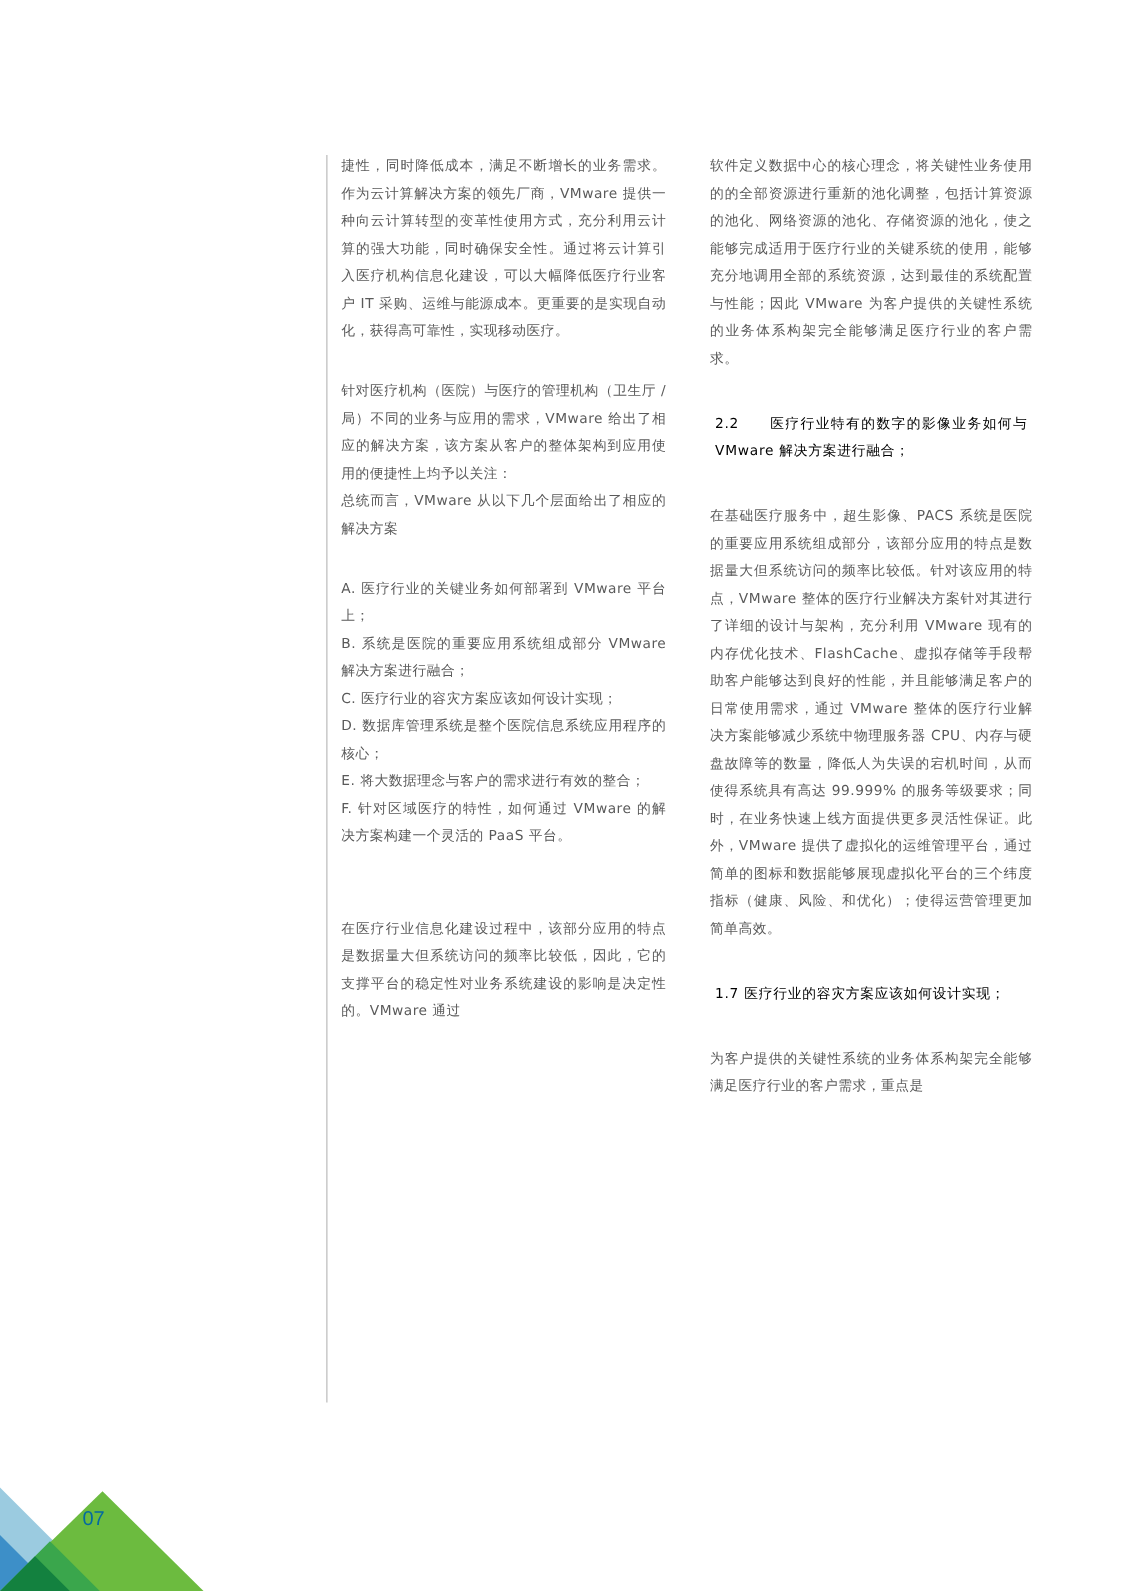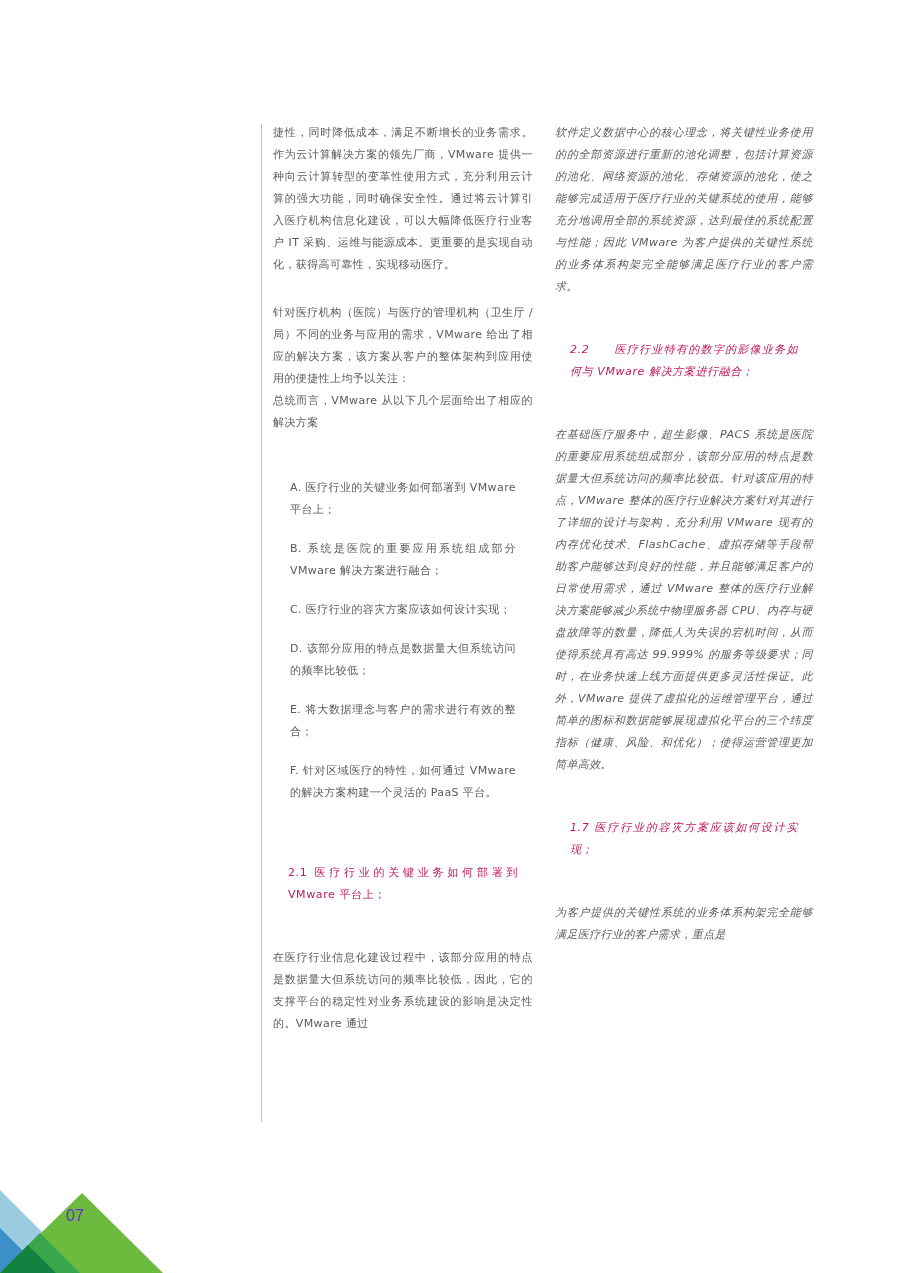--- a/index.html
+++ b/index.html
@@ -9,52 +9,51 @@
       color: #5a5a5a;
     }
     .divider {
       position: absolute; left: 261px; top: 124px; width: 1px; height: 998px; background: #bdbdbd;
     }
     .col {
       position: absolute; top: 122px;
       font-size: 11px; line-height: 22px; letter-spacing: 0.4px;
     }
     .col-left { left: 273px; width: 260px; }
-    .col-right { left: 555px; width: 258px; font-style: italic; }
+    .col-right { left: 568px; width: 258px; }
     .para { margin: 0; text-align: justify; }
     .gap { height: 26px; }
-    .heading { color: #be185d; margin: 15px; text-align: justify; letter-spacing: 0.6px; }
-    .list-item { margin: 17px; text-align: justify; }
+    .heading { color: #000000; margin: 4px; text-align: justify; letter-spacing: 0.6px; }
+    .list-item { margin: 0; text-align: justify; }
     .footer-deco { position: absolute; left: 0; bottom: 0; width: 180px; height: 103px; }
     .page-num {
-      position: absolute; left: 66px; top: 1207px; color: #6d28d9; font-size: 16px;
+      position: absolute; left: 66px; top: 1207px; color: #0369a1; font-size: 16px;
       font-family: "Liberation Sans", sans-serif;
     }
   </style>
 </head>
 <body>
 
 <div class="divider"></div>
 
 <div class="col col-left">
   <p class="para">捷性，同时降低成本，满足不断增长的业务需求。作为云计算解决方案的领先厂商，VMware 提供一种向云计算转型的变革性使用方式，充分利用云计算的强大功能，同时确保安全性。通过将云计算引入医疗机构信息化建设，可以大幅降低医疗行业客户 IT 采购、运维与能源成本。更重要的是实现自动化，获得高可靠性，实现移动医疗。</p>
   <div class="gap"></div>
   <p class="para">针对医疗机构（医院）与医疗的管理机构（卫生厅 / 局）不同的业务与应用的需求，VMware 给出了相应的解决方案，该方案从客户的整体架构到应用使用的便捷性上均予以关注：</p>
   <p class="para">总统而言，VMware 从以下几个层面给出了相应的解决方案</p>
   <div class="gap"></div>
   <div>
     <p class="list-item">A. 医疗行业的关键业务如何部署到 VMware 平台上；</p>
     <p class="list-item">B. 系统是医院的重要应用系统组成部分 VMware 解决方案进行融合；</p>
     <p class="list-item">C. 医疗行业的容灾方案应该如何设计实现；</p>
-    <p class="list-item">D. 该部分应用的特点是数据量大但系统访问的频率比较低；</p>
+    <p class="list-item">D. 数据库管理系统是整个医院信息系统应用程序的核心；</p>
     <p class="list-item">E. 将大数据理念与客户的需求进行有效的整合；</p>
     <p class="list-item">F. 针对区域医疗的特性，如何通过 VMware 的解决方案构建一个灵活的 PaaS 平台。</p>
   </div>
   <div class="gap"></div>
-  <p class="heading">2.1 医疗行业的关键业务如何部署到 VMware 平台上；</p>
   <div class="gap"></div>
   <p class="para">在医疗行业信息化建设过程中，该部分应用的特点是数据量大但系统访问的频率比较低，因此，它的支撑平台的稳定性对业务系统建设的影响是决定性的。VMware 通过</p>
 </div>
 
 <div class="col col-right">
   <p class="para">软件定义数据中心的核心理念，将关键性业务使用的的全部资源进行重新的池化调整，包括计算资源的池化、网络资源的池化、存储资源的池化，使之能够完成适用于医疗行业的关键系统的使用，能够充分地调用全部的系统资源，达到最佳的系统配置与性能；因此 VMware 为客户提供的关键性系统的业务体系构架完全能够满足医疗行业的客户需求。</p>
   <div class="gap"></div>
   <p class="heading">2.2　　医疗行业特有的数字的影像业务如何与 VMware 解决方案进行融合；</p>
   <div class="gap"></div>
   <p class="para">在基础医疗服务中，超生影像、PACS 系统是医院的重要应用系统组成部分，该部分应用的特点是数据量大但系统访问的频率比较低。针对该应用的特点，VMware 整体的医疗行业解决方案针对其进行了详细的设计与架构，充分利用 VMware 现有的内存优化技术、FlashCache、虚拟存储等手段帮助客户能够达到良好的性能，并且能够满足客户的日常使用需求，通过 VMware 整体的医疗行业解决方案能够减少系统中物理服务器 CPU、内存与硬盘故障等的数量，降低人为失误的宕机时间，从而使得系统具有高达 99.999% 的服务等级要求；同时，在业务快速上线方面提供更多灵活性保证。此外，VMware 提供了虚拟化的运维管理平台，通过简单的图标和数据能够展现虚拟化平台的三个纬度指标（健康、风险、和优化）；使得运营管理更加简单高效。</p>

